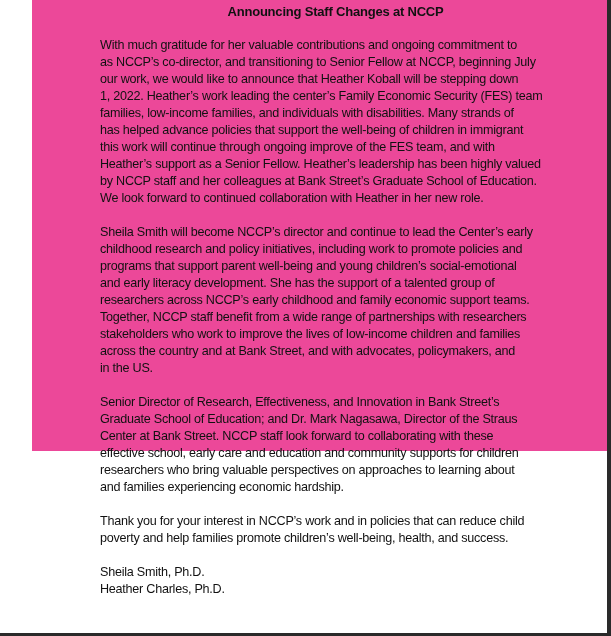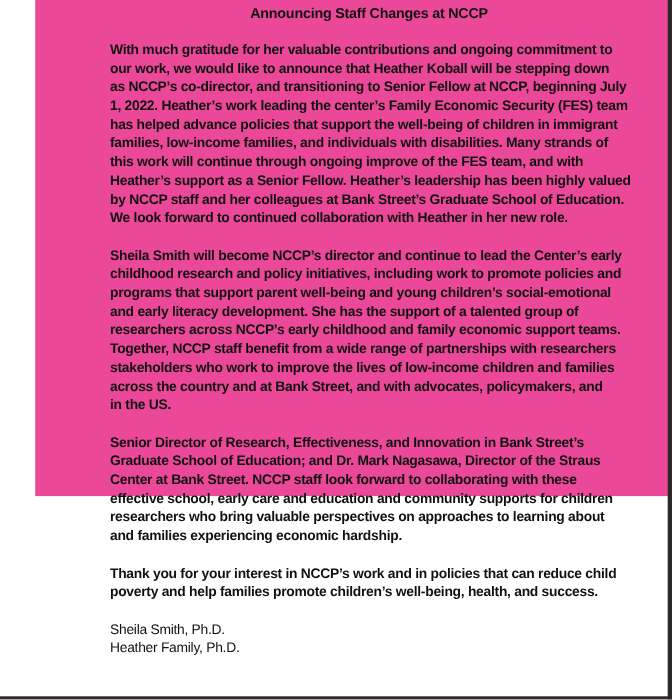--- a/index.html
+++ b/index.html
@@ -56,44 +56,43 @@
       left: 68px;
       top: 37px;
       width: 480px;
       font-size: 12.6px;
       line-height: 17px;
       letter-spacing: -0.25px;
     }
     .para {
       margin: 0 0 17px 0;
       white-space: normal;
-      font-weight: bold;
     }
     .line {
       display: block;
       white-space: nowrap;
     }
     .signatures {
       margin: 0;
     }
   </style>
 </head>
 <body>
 
 <div class="page">
   <div class="title">Announcing Staff Changes at NCCP</div>
 
   <div class="content">
     <p class="para">
       <span class="line">With much gratitude for her valuable contributions and ongoing commitment to</span>
+      <span class="line">as NCCP’s co-director, and transitioning to Senior Fellow at NCCP, beginning July</span>
       <span class="line">our work, we would like to announce that Heather Koball will be stepping down</span>
-      <span class="line">as NCCP’s co-director, and transitioning to Senior Fellow at NCCP, beginning July</span>
       <span class="line">1, 2022.  Heather’s work leading the center’s Family Economic Security (FES) team</span>
+      <span class="line">families, low-income families, and individuals with disabilities.  Many strands of</span>
       <span class="line">has helped advance policies that support the well-being of children in immigrant</span>
-      <span class="line">families, low-income families, and individuals with disabilities.  Many strands of</span>
       <span class="line">this work will continue through ongoing improve of the FES team, and with</span>
       <span class="line">Heather’s support as a Senior Fellow. Heather’s leadership has been highly valued</span>
       <span class="line">by NCCP staff and her colleagues at Bank Street’s Graduate School of Education.</span>
       <span class="line">We look forward to continued collaboration with Heather in her new role.</span>
     </p>
 
     <p class="para">
       <span class="line">Sheila Smith will become NCCP’s director and continue to lead the Center’s early</span>
       <span class="line">childhood research and policy initiatives, including work to promote policies and</span>
       <span class="line">programs that support parent well-being and young children’s social-emotional</span>
@@ -114,19 +113,19 @@
       <span class="line">and families experiencing economic hardship.</span>
     </p>
 
     <p class="para">
       <span class="line">Thank you for your interest in NCCP’s work and in policies that can reduce child</span>
       <span class="line">poverty and help families promote children’s well-being, health, and success.</span>
     </p>
 
     <p class="signatures">
       <span class="line">Sheila Smith, Ph.D.</span>
-      <span class="line">Heather Family, Ph.D.</span>
+      <span class="line">Heather Charles, Ph.D.</span>
     </p>
   </div>
 </div>
 
 <div class="right-border"></div>
 <div class="bottom-border"></div>
 
 </body></html>

